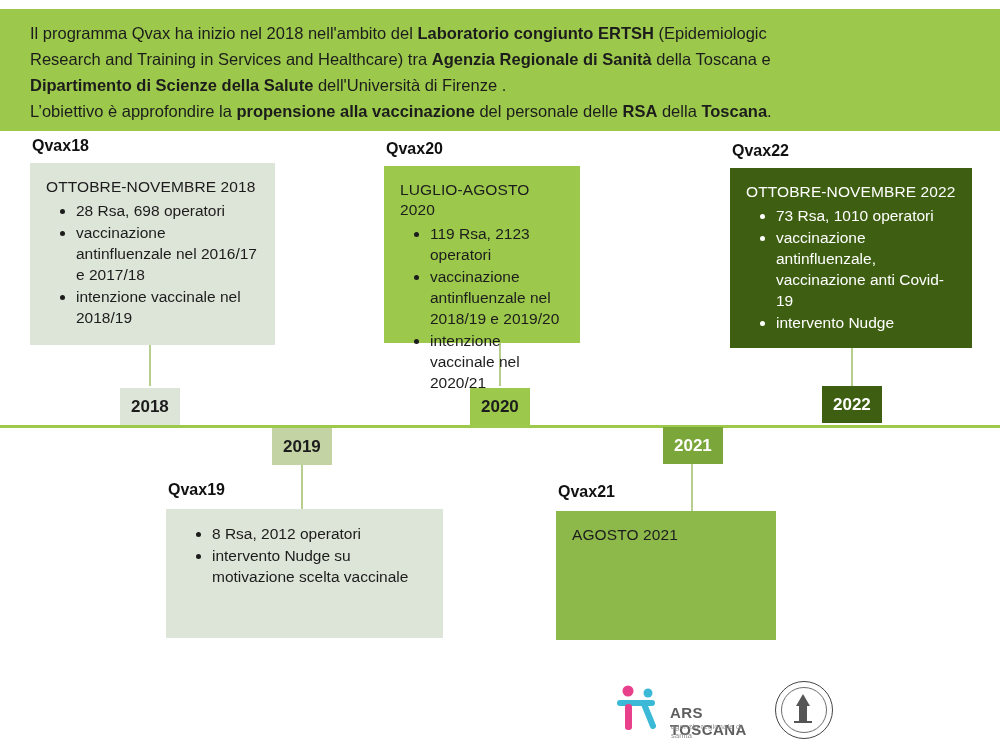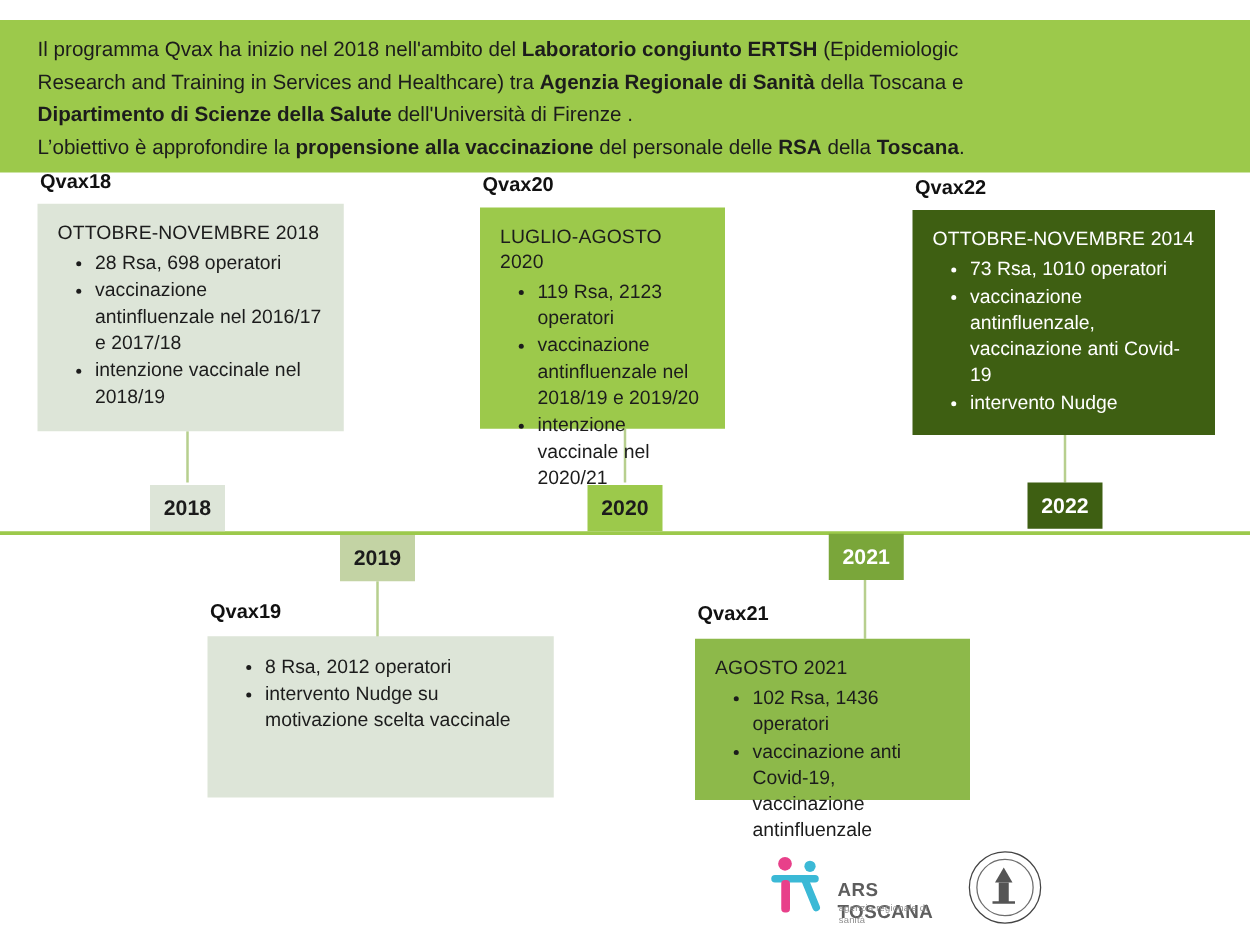--- a/index.html
+++ b/index.html
@@ -13,21 +13,21 @@
     font-family: "Liberation Sans", sans-serif;
     color: #1a1a1a;
     position: relative;
     overflow: hidden;
   }
 
   
   #header-banner {
     position: absolute;
     left: 0;
-    top: 16px;
+    top: 9px;
     width: 1000px;
     height: 122px;
     background: #9cc94b;
     box-sizing: border-box;
     padding: 11px 30px 0 30px;
   }
   #header-text {
     font-size: 16.5px;
     line-height: 26px;
     color: #1c1c1c;
@@ -194,21 +194,21 @@
   <ul>
     <li>119 Rsa, 2123 operatori</li>
     <li>vaccinazione antinfluenzale nel 2018/19 e 2019/20</li>
     <li>intenzione vaccinale nel 2020/21</li>
   </ul>
 </div>
 <div class="year-chip" style="left:470px; top:388px; background:#9cc94b;">2020</div>
 
 <div class="qvax-title" style="left:732px; top:142px;">Qvax22</div>
 <div class="card dark" style="left:730px; top:168px; width:242px; height:180px;">
-  <div class="card-head">OTTOBRE-NOVEMBRE 2014</div>
+  <div class="card-head">OTTOBRE-NOVEMBRE 2022</div>
   <ul>
     <li>73 Rsa, 1010 operatori</li>
     <li>vaccinazione antinfluenzale, vaccinazione anti Covid-19</li>
     <li>intervento Nudge</li>
   </ul>
 </div>
 <div class="year-chip dark" style="left:822px; top:386px; background:#3e5f12;">2022</div>
 
 <div class="year-chip" style="left:272px; top:428px; background:#c3d3a4;">2019</div>
 <div class="qvax-title" style="left:168px; top:481px;">Qvax19</div>
@@ -216,24 +216,20 @@
   <ul>
     <li>8 Rsa, 2012 operatori</li>
     <li>intervento Nudge su motivazione scelta vaccinale</li>
   </ul>
 </div>
 
 <div class="year-chip dark" style="left:663px; top:427px; background:#7aa63a;">2021</div>
 <div class="qvax-title" style="left:558px; top:483px;">Qvax21</div>
 <div class="card olive" style="left:556px; top:511px; width:220px; height:129px;">
   <div class="card-head">AGOSTO 2021</div>
-  <ul>
-    <li>102 Rsa, 1436 operatori</li>
-    <li>vaccinazione anti Covid-19, vaccinazione antinfluenzale</li>
-  </ul>
 </div>
 
 <div id="footer-logos">
 
   <div class="logo-block" id="logo-ars">
     <svg width="60" height="60" viewBox="0 0 60 60">
       <circle cx="20" cy="13" r="5.5" fill="#e8408a"></circle>
       <circle cx="40" cy="15" r="4.5" fill="#3bb9d6"></circle>
       <path d="M12 22 h32 a3 3 0 0 1 0 6 h-32 a3 3 0 0 1 0 -6 z" fill="#3bb9d6"></path>
       <rect x="17" y="26" width="7" height="26" rx="3" fill="#e8408a"></rect>

